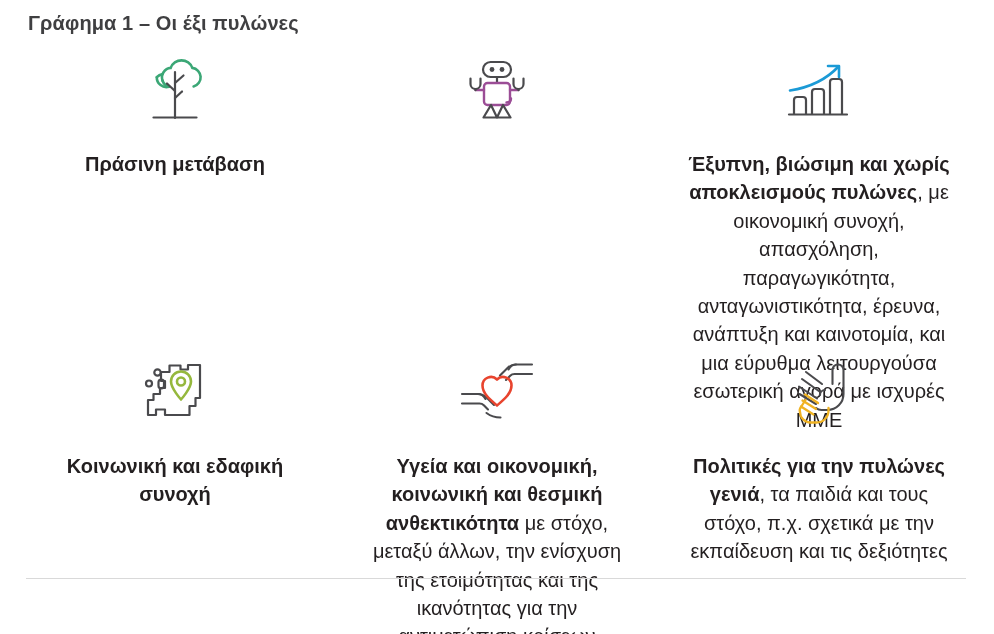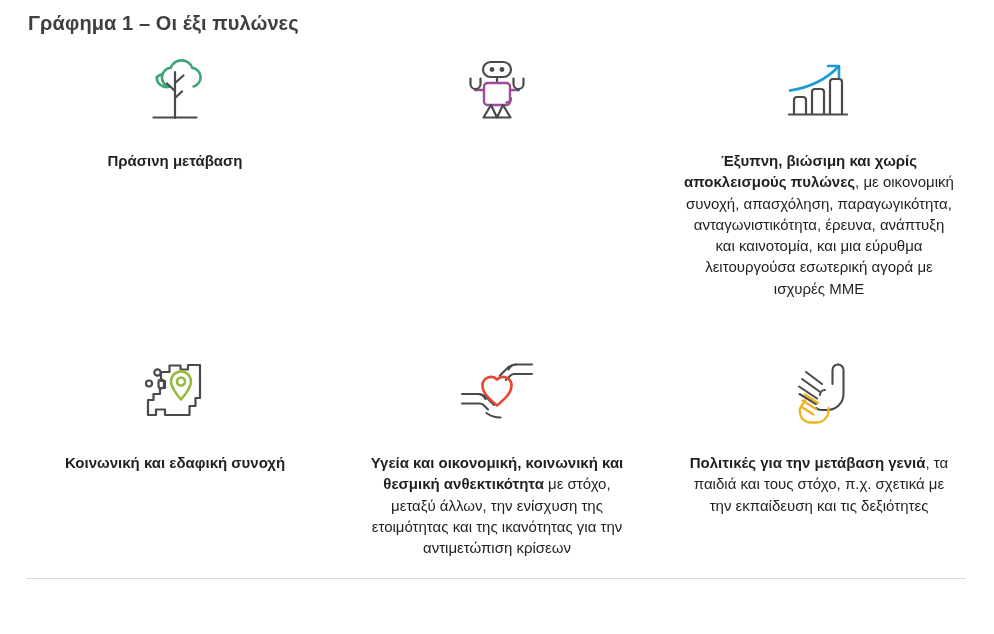--- a/index.html
+++ b/index.html
@@ -67,21 +67,21 @@
     justify-content: center;
     margin-bottom: 14px;
   }
 
   .pillar-row2 .pillar-icon {
     margin-bottom: 16px;
   }
 
   .pillar-text {
     text-align: center;
-    font-size: 15px;
+    font-size: 20px;
     line-height: 1.42;
     color: #231f20;
     max-width: 272px;
   }
   .pillar-text b {
     font-weight: bold;
   }
   .pillar-text.short {
     font-weight: bold;
   }
@@ -246,21 +246,21 @@
             <path d="M29 44.5 L42 53"></path>
             <path d="M26.5 50.5 L40 59"></path>
             <path d="M25 56.5 L37.5 64.5"></path>
             <path d="M24 62 a5 5 0 0 1 1-5"></path>
             <path d="M24 62 a10.5 10.5 0 0 0 10.5 10.5 h6 a12 12 0 0 0 12-12 v-2.5"></path>
             <path d="M25 57 l4.5-7"></path>
           </g>
         </svg>
       </div>
       <div class="pillar-text">
-        <b>Πολιτικές για την μετάβαση γενιά</b><span>, τα παιδιά και τους στόχο, π.χ. σχετικά με την εκπαίδευση και τις δεξιότητες</span>
+        <b>Πολιτικές για την πυλώνες γενιά</b><span>, τα παιδιά και τους στόχο, π.χ. σχετικά με την εκπαίδευση και τις δεξιότητες</span>
       </div>
     </div>
 
   </div>
 
   <div class="divider"></div>
 
 
 </div>
 

